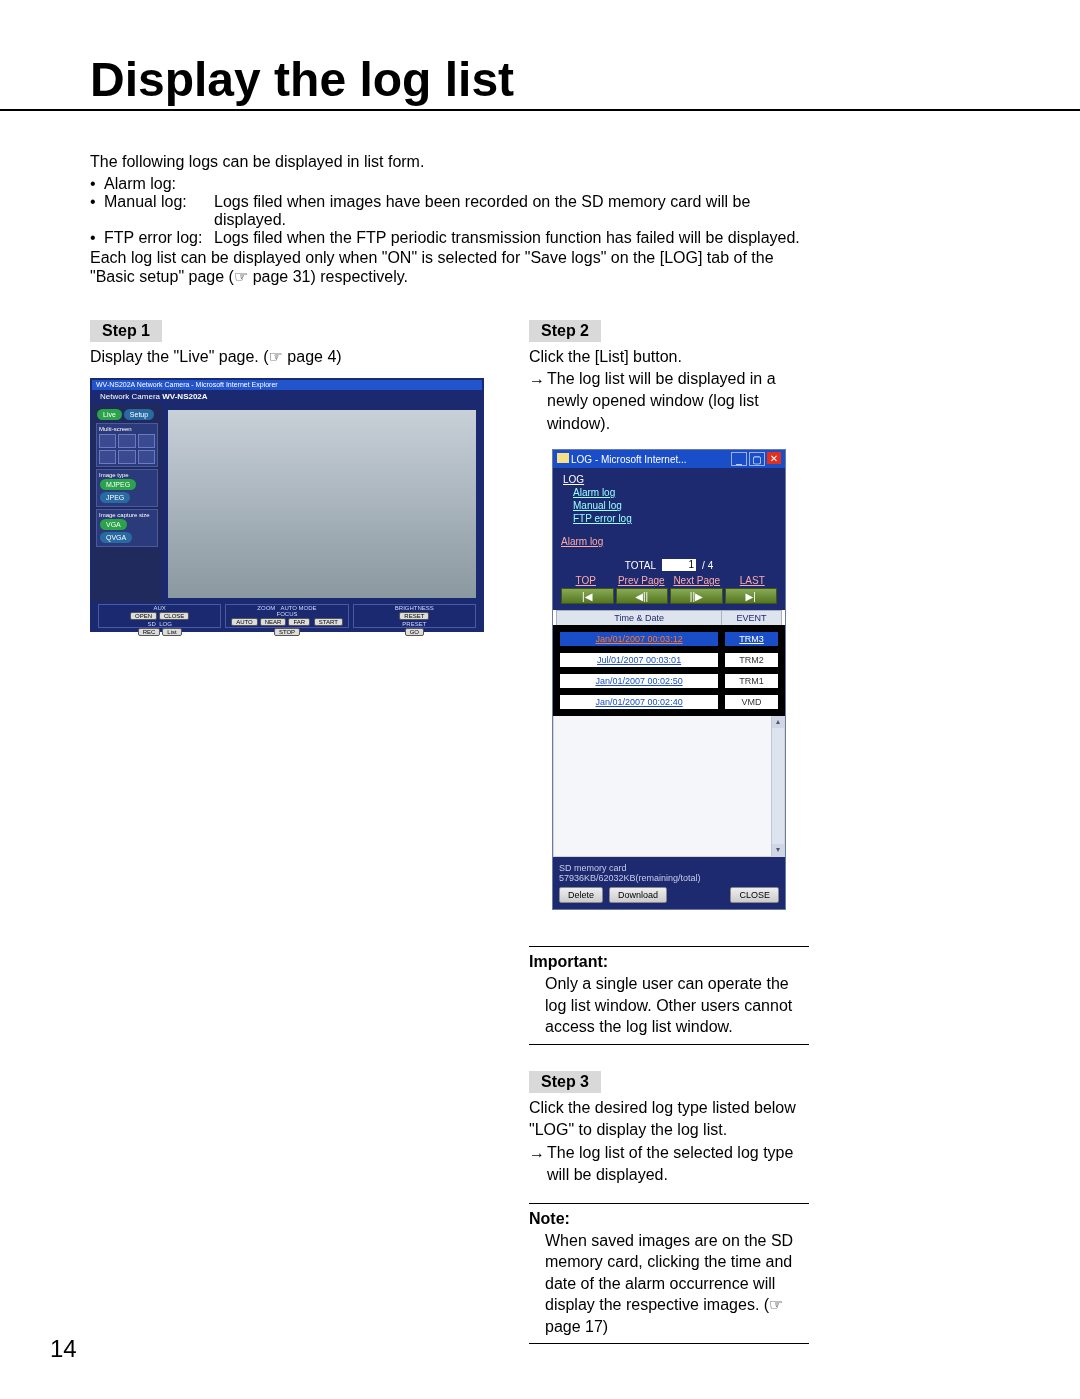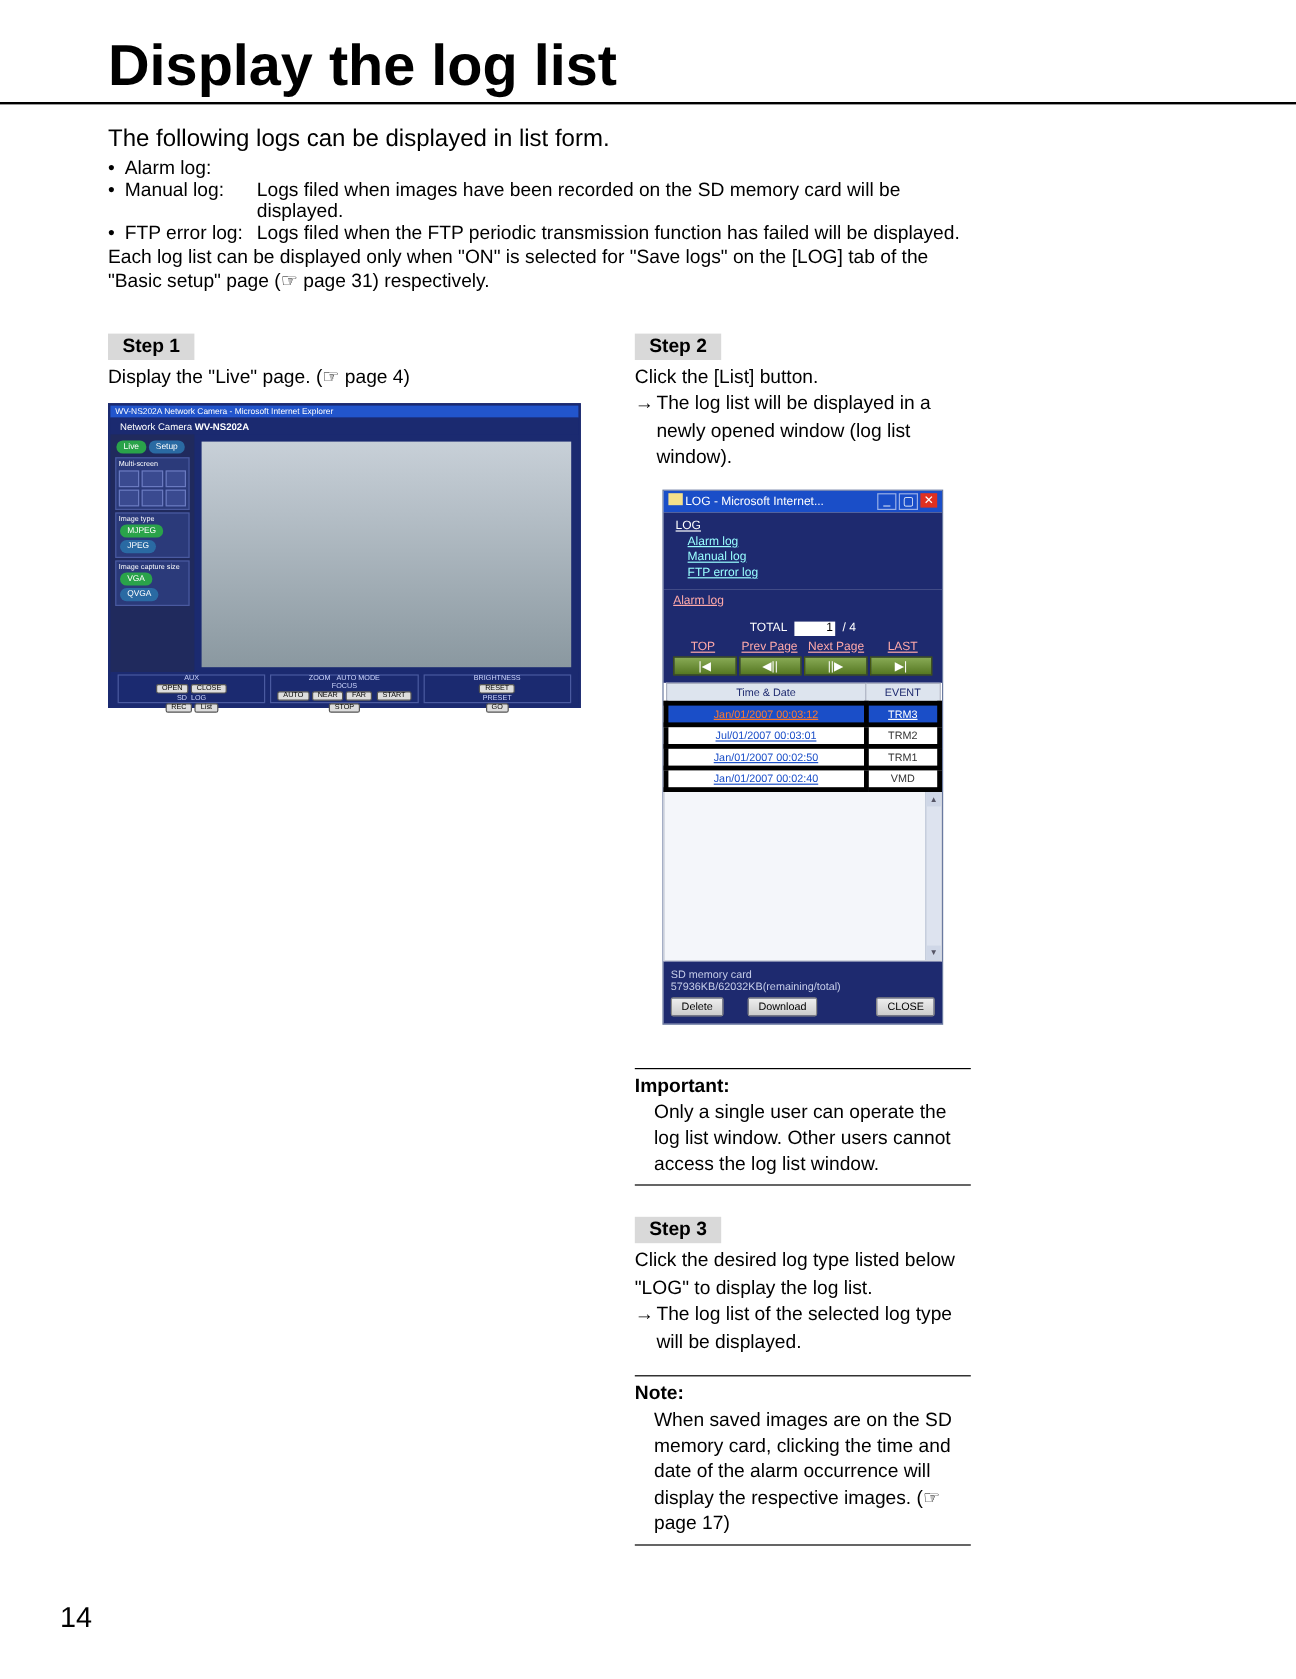--- a/index.html
+++ b/index.html
@@ -1,19 +1,19 @@
 <!DOCTYPE html>
 <html><head>
 <meta charset="utf-8">
 <style>
   body{margin:0;font-family:Arial,Helvetica,sans-serif;color:#000;background:#fff}
-  .page{width:884px;height:1399px;position:relative;padding:28px 75px 0 90px;box-sizing:border-box}
+  .page{width:884px;height:1399px;position:relative;padding:52px 75px 0 90px;box-sizing:border-box}
   .title{font-size:48px;font-weight:bold;margin:0 0 2px 0}
   .title-rule{border:none;border-top:2px solid #000;margin:0 0 0 0;position:relative;left:-90px;width:1080px}
-  .intro{margin-top:16px;font-size:20px;line-height:1.35}
+  .intro{margin-top:40px;font-size:16px;line-height:1.35}
   .log-defs{margin-top:2px;font-size:16px}
   .log-def{display:flex;margin:0}
   .log-def .bullet{width:14px}
   .log-def .label{width:110px}
   .log-def .desc{flex:1}
   .footnote{font-size:16px;margin-top:2px}
   .columns{display:flex;gap:45px;margin-top:34px}
   .col{flex:1}
   .step-label{display:inline-block;background:#d9d9d9;padding:2px 12px;font-weight:bold;font-size:16px}
   .step-text{font-size:16px;margin-top:4px;line-height:1.4}
@@ -44,29 +44,29 @@
   .alarm-head{background:#1e2a6f;color:#fff;padding:4px 8px 6px}
   .alarm-head .lbl{color:#faa;text-decoration:underline;font-size:10px}
   .total-row{display:flex;align-items:center;gap:6px;margin-top:12px;font-size:10px;justify-content:center}
   .total-input{width:30px;height:12px;background:#fff;color:#000;text-align:right;padding:0 2px}
   .pager{display:flex;gap:6px;margin-top:4px;font-size:9px}
   .pager .lbl{flex:1;text-align:center}
   .pager-btns{display:flex;gap:2px;margin-top:2px}
   .pager-btn{flex:1;height:14px;background:linear-gradient(#88aa55,#557722);border:1px solid #445511;display:flex;align-items:center;justify-content:center;color:#fff;font-size:10px}
   .log-table{width:100%;border-collapse:collapse;font-size:9px}
   .log-table th{background:#dde4ee;color:#1e2a6f;border:1px solid #aab0c0;padding:2px;font-weight:normal}
-  .log-table td{border:4px solid #000000;padding:2px;color:#1a4ec8;text-decoration:underline;text-align:center}
+  .log-table td{border:7px solid #000000;padding:2px;color:#1a4ec8;text-decoration:underline;text-align:center}
   .log-table td.ev{text-decoration:none;color:#333}
   .log-table tr.sel td{background:#1a4ec8;color:#ff7a2a;text-decoration:underline}
   .log-table tr.sel td.ev{color:#fff}
   .log-blank{height:140px;border:1px solid #d0d4de;border-top:none;background:#f4f6fa;position:relative}
   .vscroll{position:absolute;right:0;top:0;bottom:0;width:12px;background:#dde3ef;border-left:1px solid #c0c8d8}
   .vscroll .arrow-btn{height:12px;background:#cfd7e7;text-align:center;font-size:8px;color:#556;line-height:12px}
   .sd-area{background:#1e2a6f;color:#c6cde8;padding:6px;font-size:9px}
-  .sd-btns{display:flex;gap:20px;margin-top:4px}
+  .sd-btns{display:flex;gap:6px;margin-top:4px}
   .sd-btn{background:linear-gradient(#eee,#ccc);color:#000;border:1px solid #888;padding:2px 8px;font-size:9px;border-radius:2px}
   .divider{border:none;border-top:1px solid #000;margin:36px 0 6px}
   .note-box{font-size:16px}
   .note-box .hd{font-weight:bold}
   .note-box .body{margin:2px 0 0 16px;line-height:1.35}
   .divider2{border:none;border-top:1px solid #000;margin:6px 0 0}
   .pageno{position:absolute;left:50px;bottom:36px;font-size:24px}
 </style>
 </head>
 <body>

